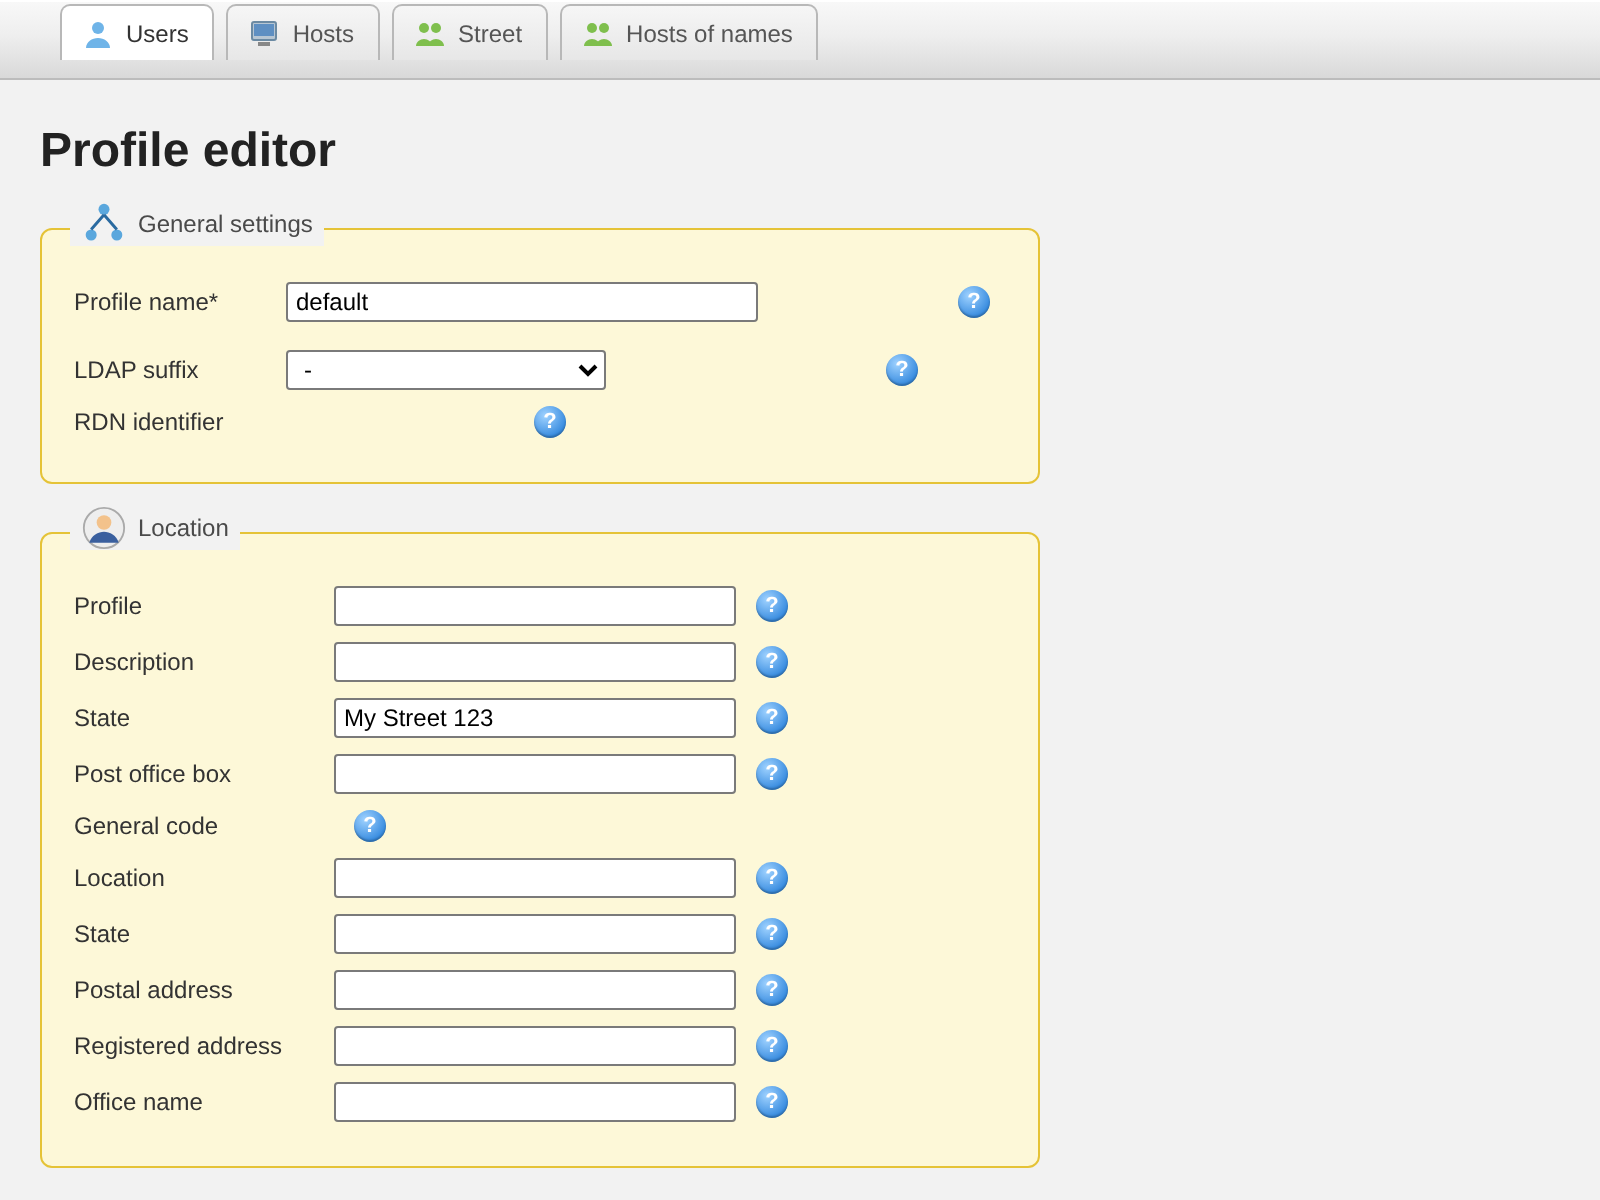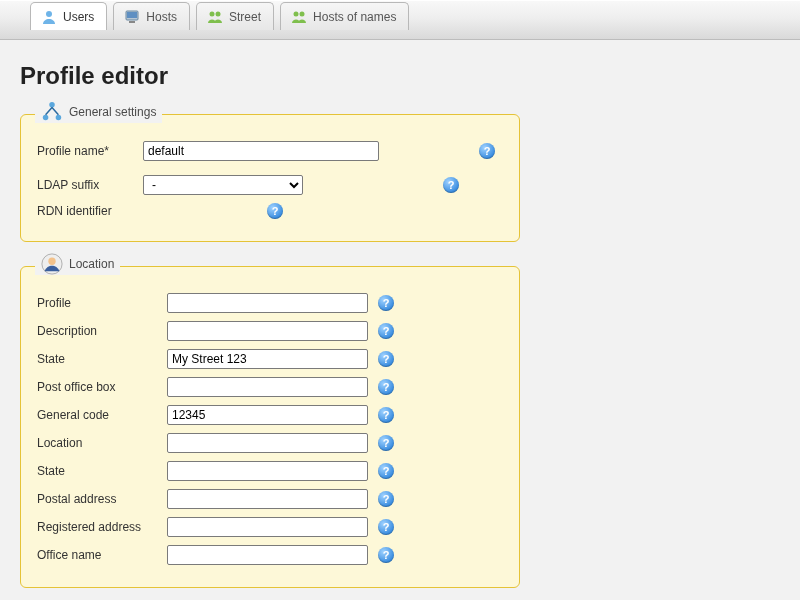--- a/index.html
+++ b/index.html
@@ -220,21 +220,20 @@
           <input type="text" class="text" value="My Street 123" style="">
           <span class="help">?</span>
         </div>
         <div class="row">
           <span class="label">Post office box</span>
           <input type="text" class="text" style="">
           <span class="help">?</span>
         </div>
         <div class="row">
           <span class="label">General code</span>
-          <input type="text" class="text" value="12345" style="">
           <span class="help">?</span>
         </div>
         <div class="row">
           <span class="label">Location</span>
           <input type="text" class="text" style="">
           <span class="help">?</span>
         </div>
         <div class="row">
           <span class="label">State</span>
           <input type="text" class="text" style="">

